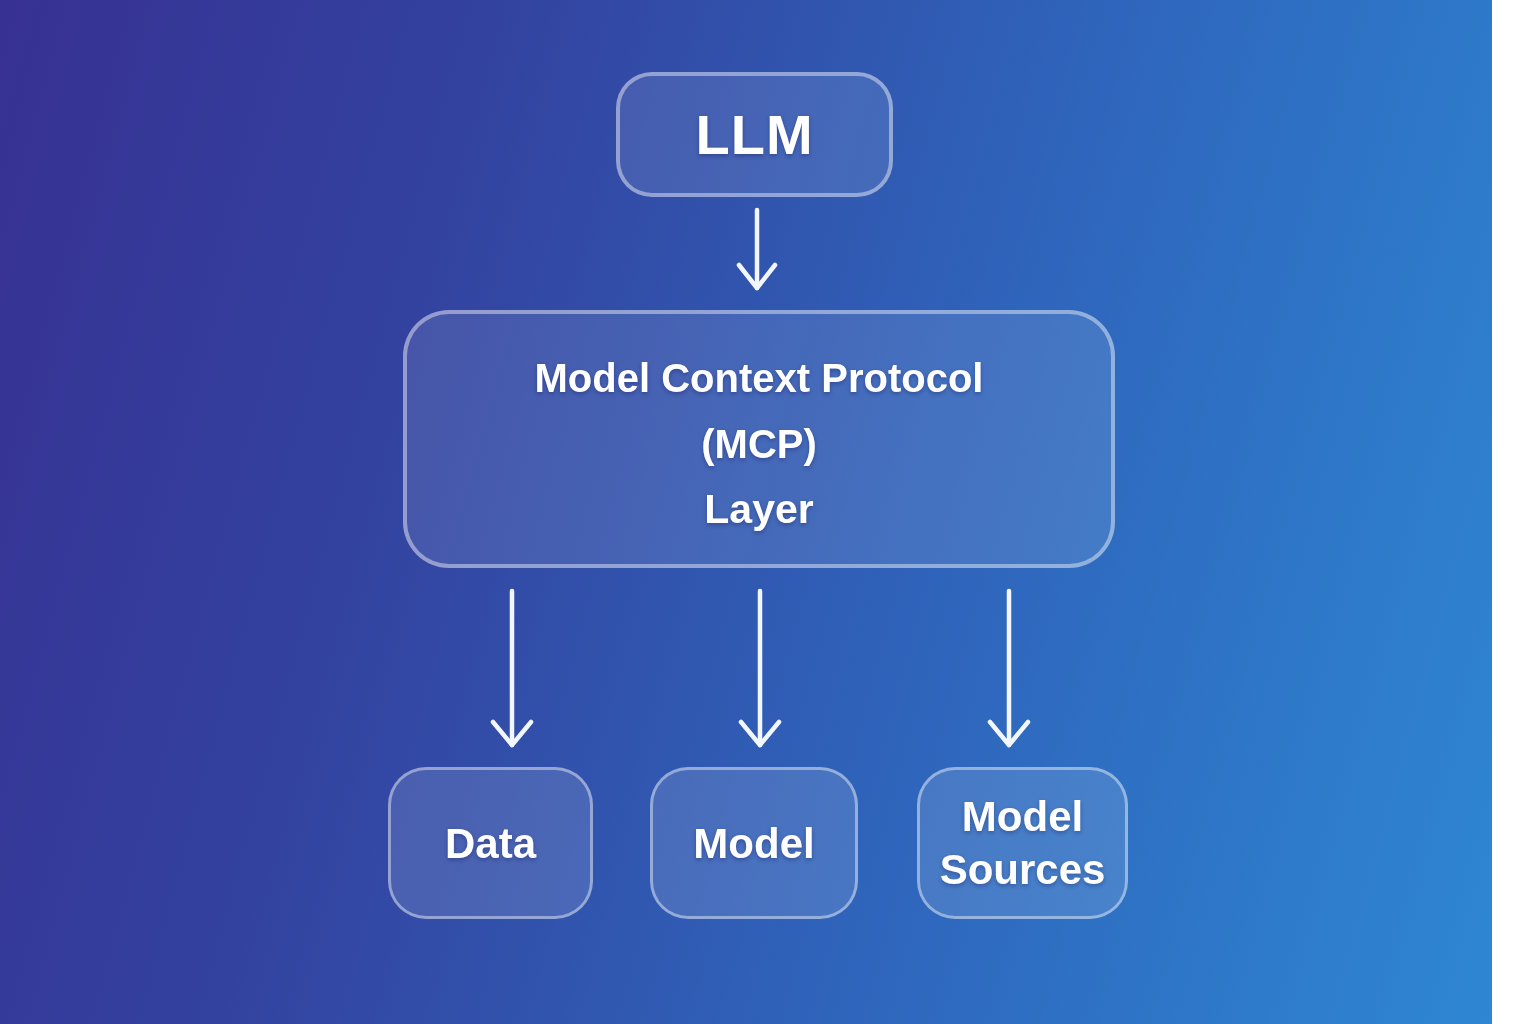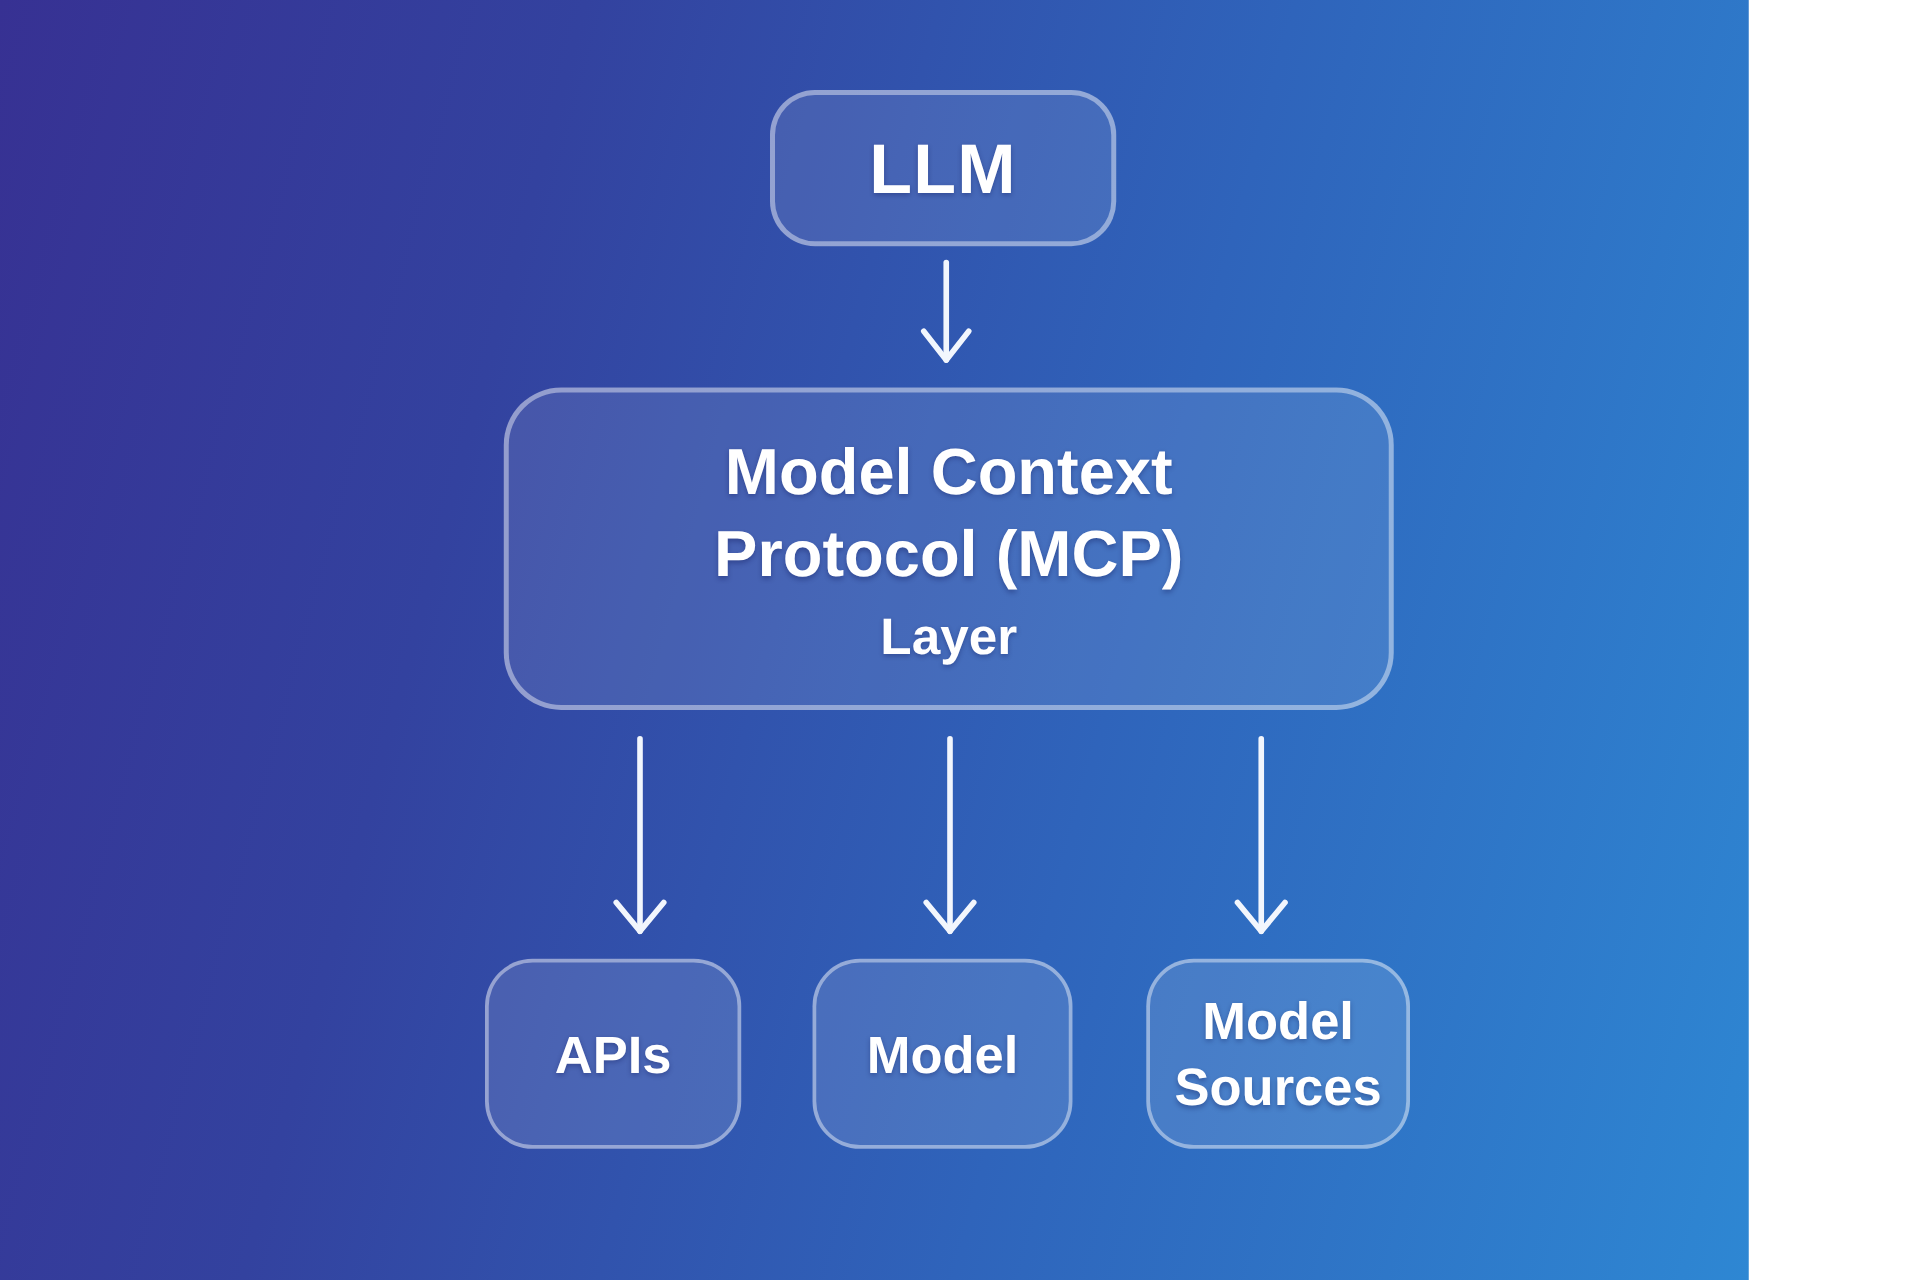--- a/index.html
+++ b/index.html
@@ -5,24 +5,23 @@
   html, body {
     margin: 0;
     padding: 0;
     width: 1536px;
     height: 1024px;
     overflow: hidden;
     font-family: "Liberation Sans", "DejaVu Sans", sans-serif;
   }
   .canvas {
     position: relative;
-    width: 1372px;
+    width: 1492px;
     height: 1024px;
     background: linear-gradient(105deg, #373193 0%, #33429f 28%, #2f64bb 62%, #2e87d3 100%);
-    padding-left: 27px;
   }
   .node {
     position: absolute;
     box-sizing: border-box;
     display: flex;
     flex-direction: column;
     align-items: center;
     justify-content: center;
     background: rgba(255, 255, 255, 0.10);
     border: 4px solid rgba(255, 255, 255, 0.42);
@@ -36,21 +35,21 @@
     border-radius: 36px;
     font-size: 56px; font-weight: 700;
     letter-spacing: 1px;
   }
   .node-mcp {
     left: 403px; top: 310px;
     width: 712px; height: 258px;
     border-radius: 46px;
   }
   .mcp-title {
-    font-size: 52px; font-weight: 700;
+    font-size: 40px; font-weight: 700;
     line-height: 66px;
     max-width: 560px;
   }
   .mcp-subtitle {
     font-size: 41px; font-weight: 700;
     margin-top: 9px;
   }
   .node-small {
     top: 767px; height: 152px;
     border-radius: 38px;
@@ -78,21 +77,21 @@
   <div class="node node-llm">
     <span>LLM</span>
   </div>
 
   <div class="node node-mcp">
     <div class="mcp-title">Model Context Protocol (MCP)</div>
     <div class="mcp-subtitle">Layer</div>
   </div>
 
   <div class="node node-small node-tools">
-    <span>APIs</span>
+    <span>Data</span>
   </div>
 
   <div class="node node-small node-apis">
     <span>Model</span>
   </div>
 
   <div class="node node-small node-data">
     <span>Model Sources</span>
   </div>
 

